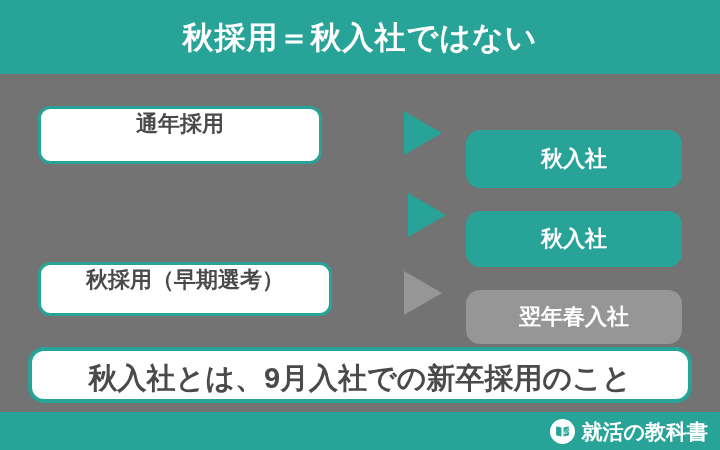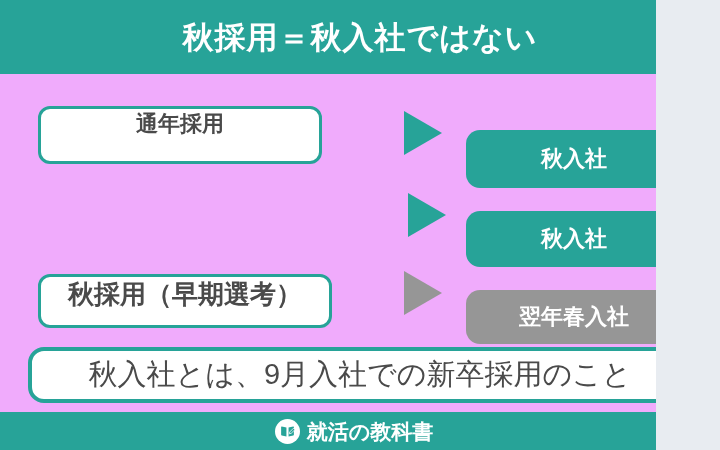--- a/index.html
+++ b/index.html
@@ -10,23 +10,23 @@
     width: 720px;
     height: 450px;
     background: #e8ecf1;
     font-family: "Liberation Sans", "DejaVu Sans", sans-serif;
     overflow: hidden;
     position: relative;
   }
 
   #canvas {
     position: relative;
-    width: 656px;
+    width: 720px;
     height: 450px;
-    background: #f0abfc;
+    background: #737373;
     overflow: hidden;
   }
 
   
   .header-bar {
     position: absolute;
     left: 0;
     top: 0;
     width: 720px;
     height: 74px;
@@ -87,56 +87,56 @@
   .r1-left  { left: 38px;  top: 106px; width: 284px; height: 58px; font-size: 22px; }
   .r1-arrow { left: 404px; top: 111px; }
   .r1-right { left: 466px; top: 106px; width: 216px; height: 58px; font-size: 22px; }
 
   
   .r2-left  { left: 32px;  top: 187px; width: 358px; height: 56px; font-size: 22px; }
   .r2-arrow { left: 408px; top: 193px; }
   .r2-right { left: 466px; top: 187px; width: 216px; height: 56px; font-size: 22px; }
 
   
-  .r3-left  { left: 38px;  top: 274px; width: 294px; height: 54px; font-size: 26px; font-family: Liberation Serif, serif; }
+  .r3-left  { left: 38px;  top: 262px; width: 294px; height: 54px; font-size: 22px; font-family: Liberation Serif, serif; }
   .r3-arrow { left: 404px; top: 271px; }
   .r3-right { left: 466px; top: 266px; width: 216px; height: 54px; font-size: 22px; }
 
   
   .banner {
     position: absolute;
     left: 28px;
     top: 347px;
     width: 664px;
     height: 56px;
     box-sizing: border-box;
     background: #ffffff;
     border: 4px solid #27a398;
     border-radius: 16px;
     display: flex;
-    align-items: center;
+    align-items: flex-end;
     justify-content: center;
     color: #4a4a4a;
     font-size: 29px;
-    font-weight: normal;
+    font-weight: bold;
     white-space: nowrap;
     letter-spacing: 0px;
   }
 
   
   .footer-bar {
     position: absolute;
     left: 0;
     top: 412px;
     width: 720px;
     height: 38px;
     background: #27a398;
     display: flex;
     align-items: center;
-    justify-content: center;
+    justify-content: flex-end;
   }
   .logo {
     display: flex;
     align-items: center;
     gap: 7px;
     margin-right: 12px;
   }
   .logo-mark {
     width: 25px;
     height: 25px;

